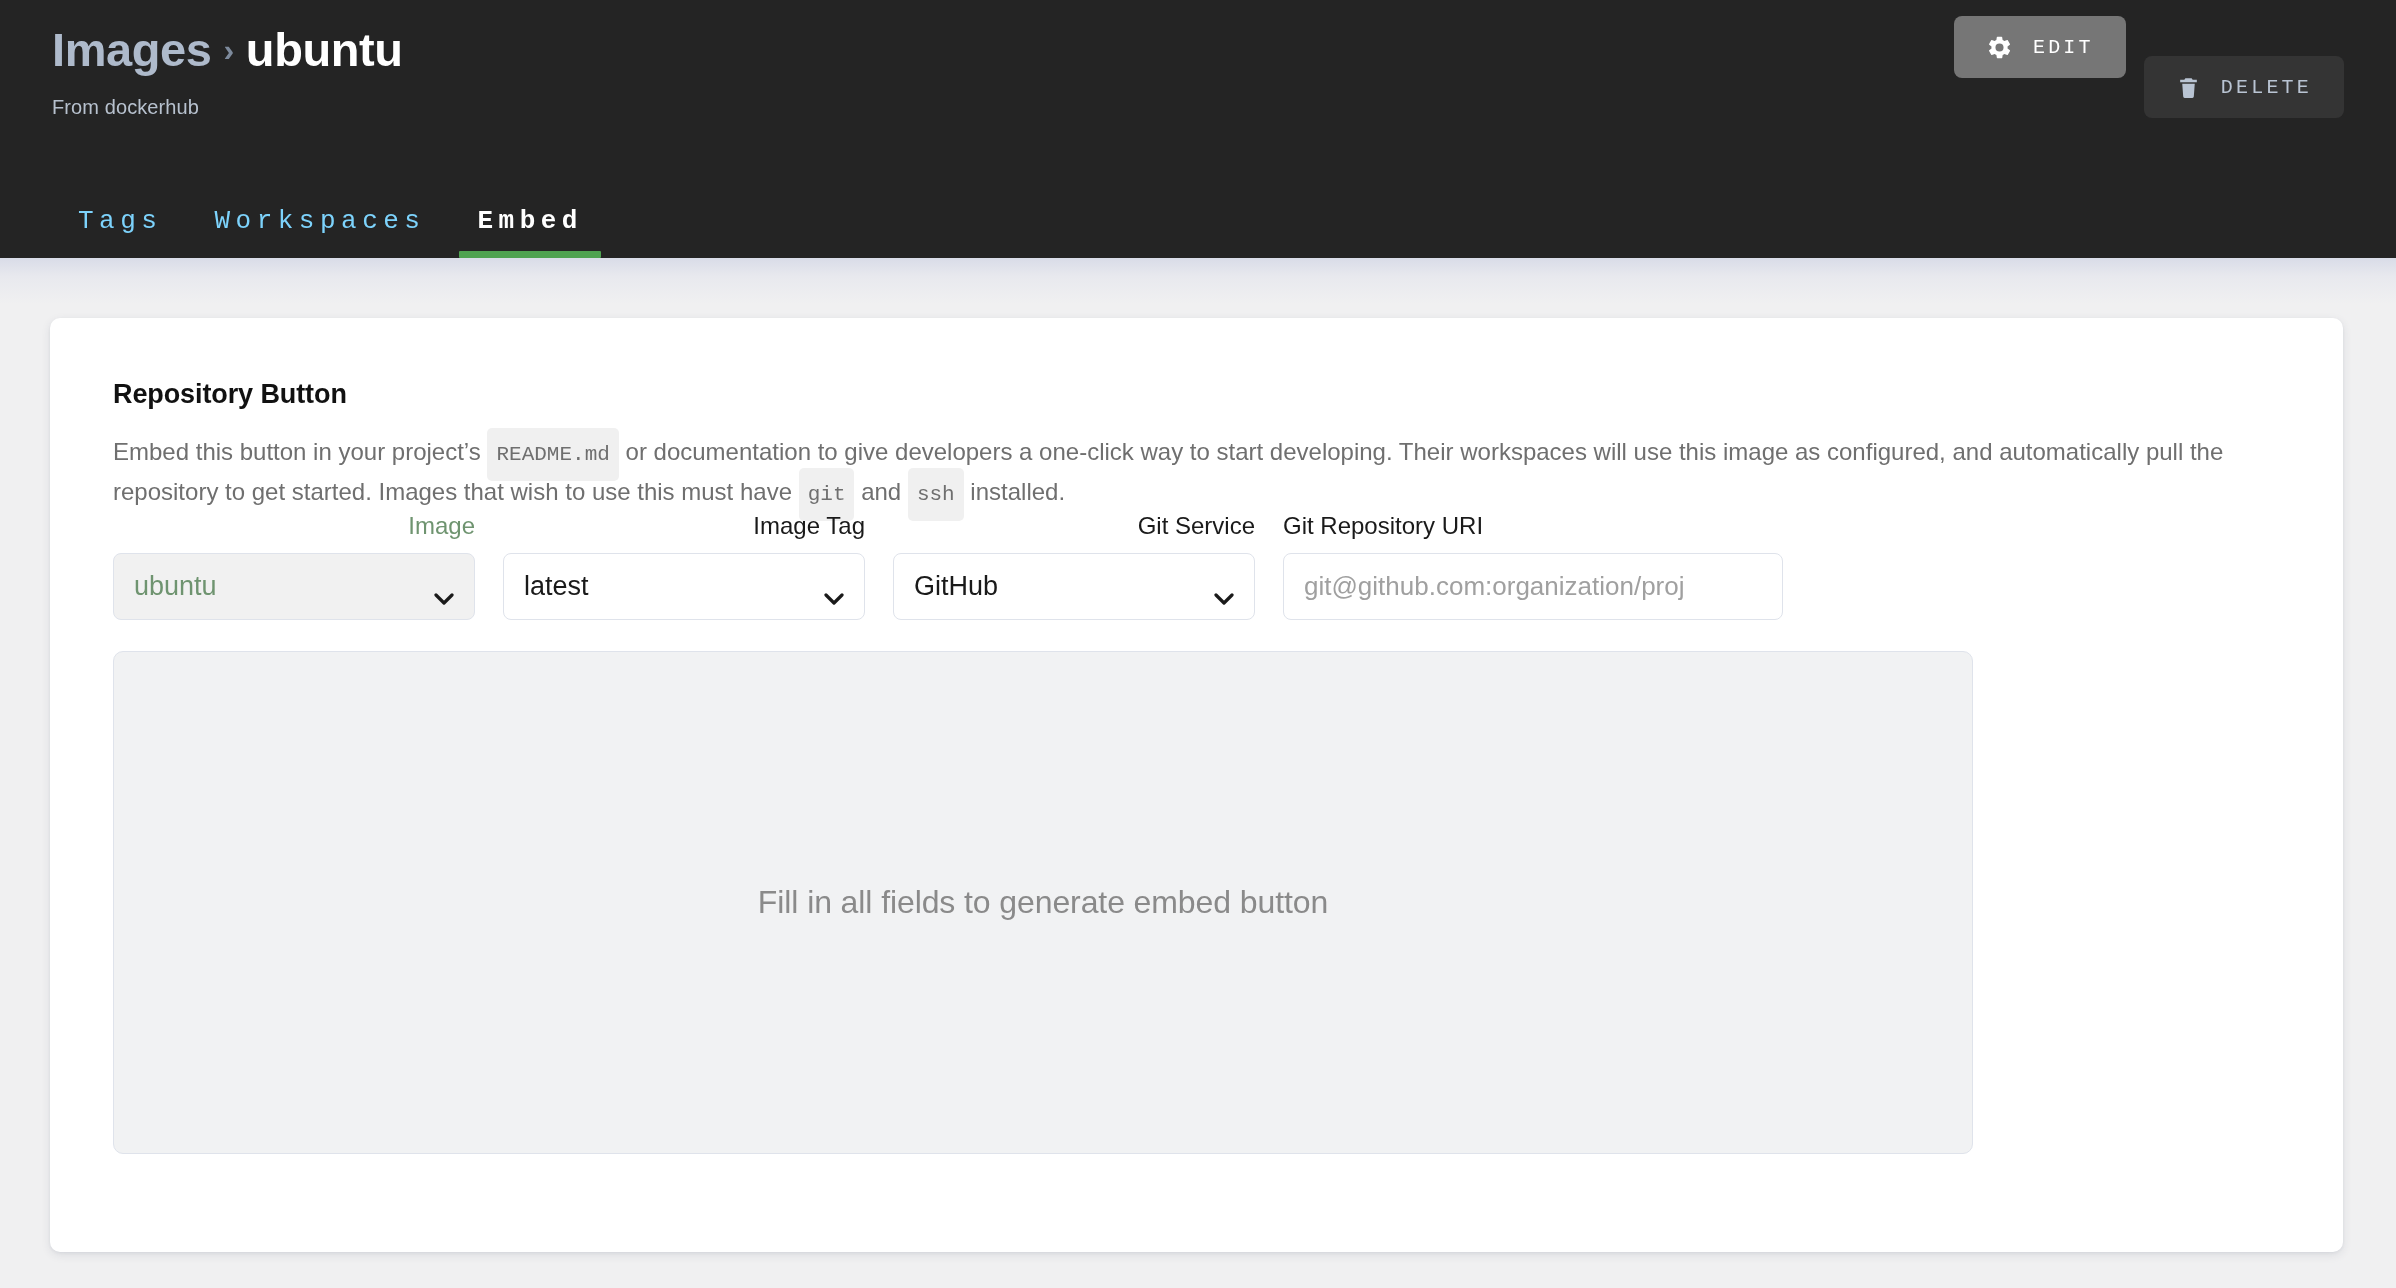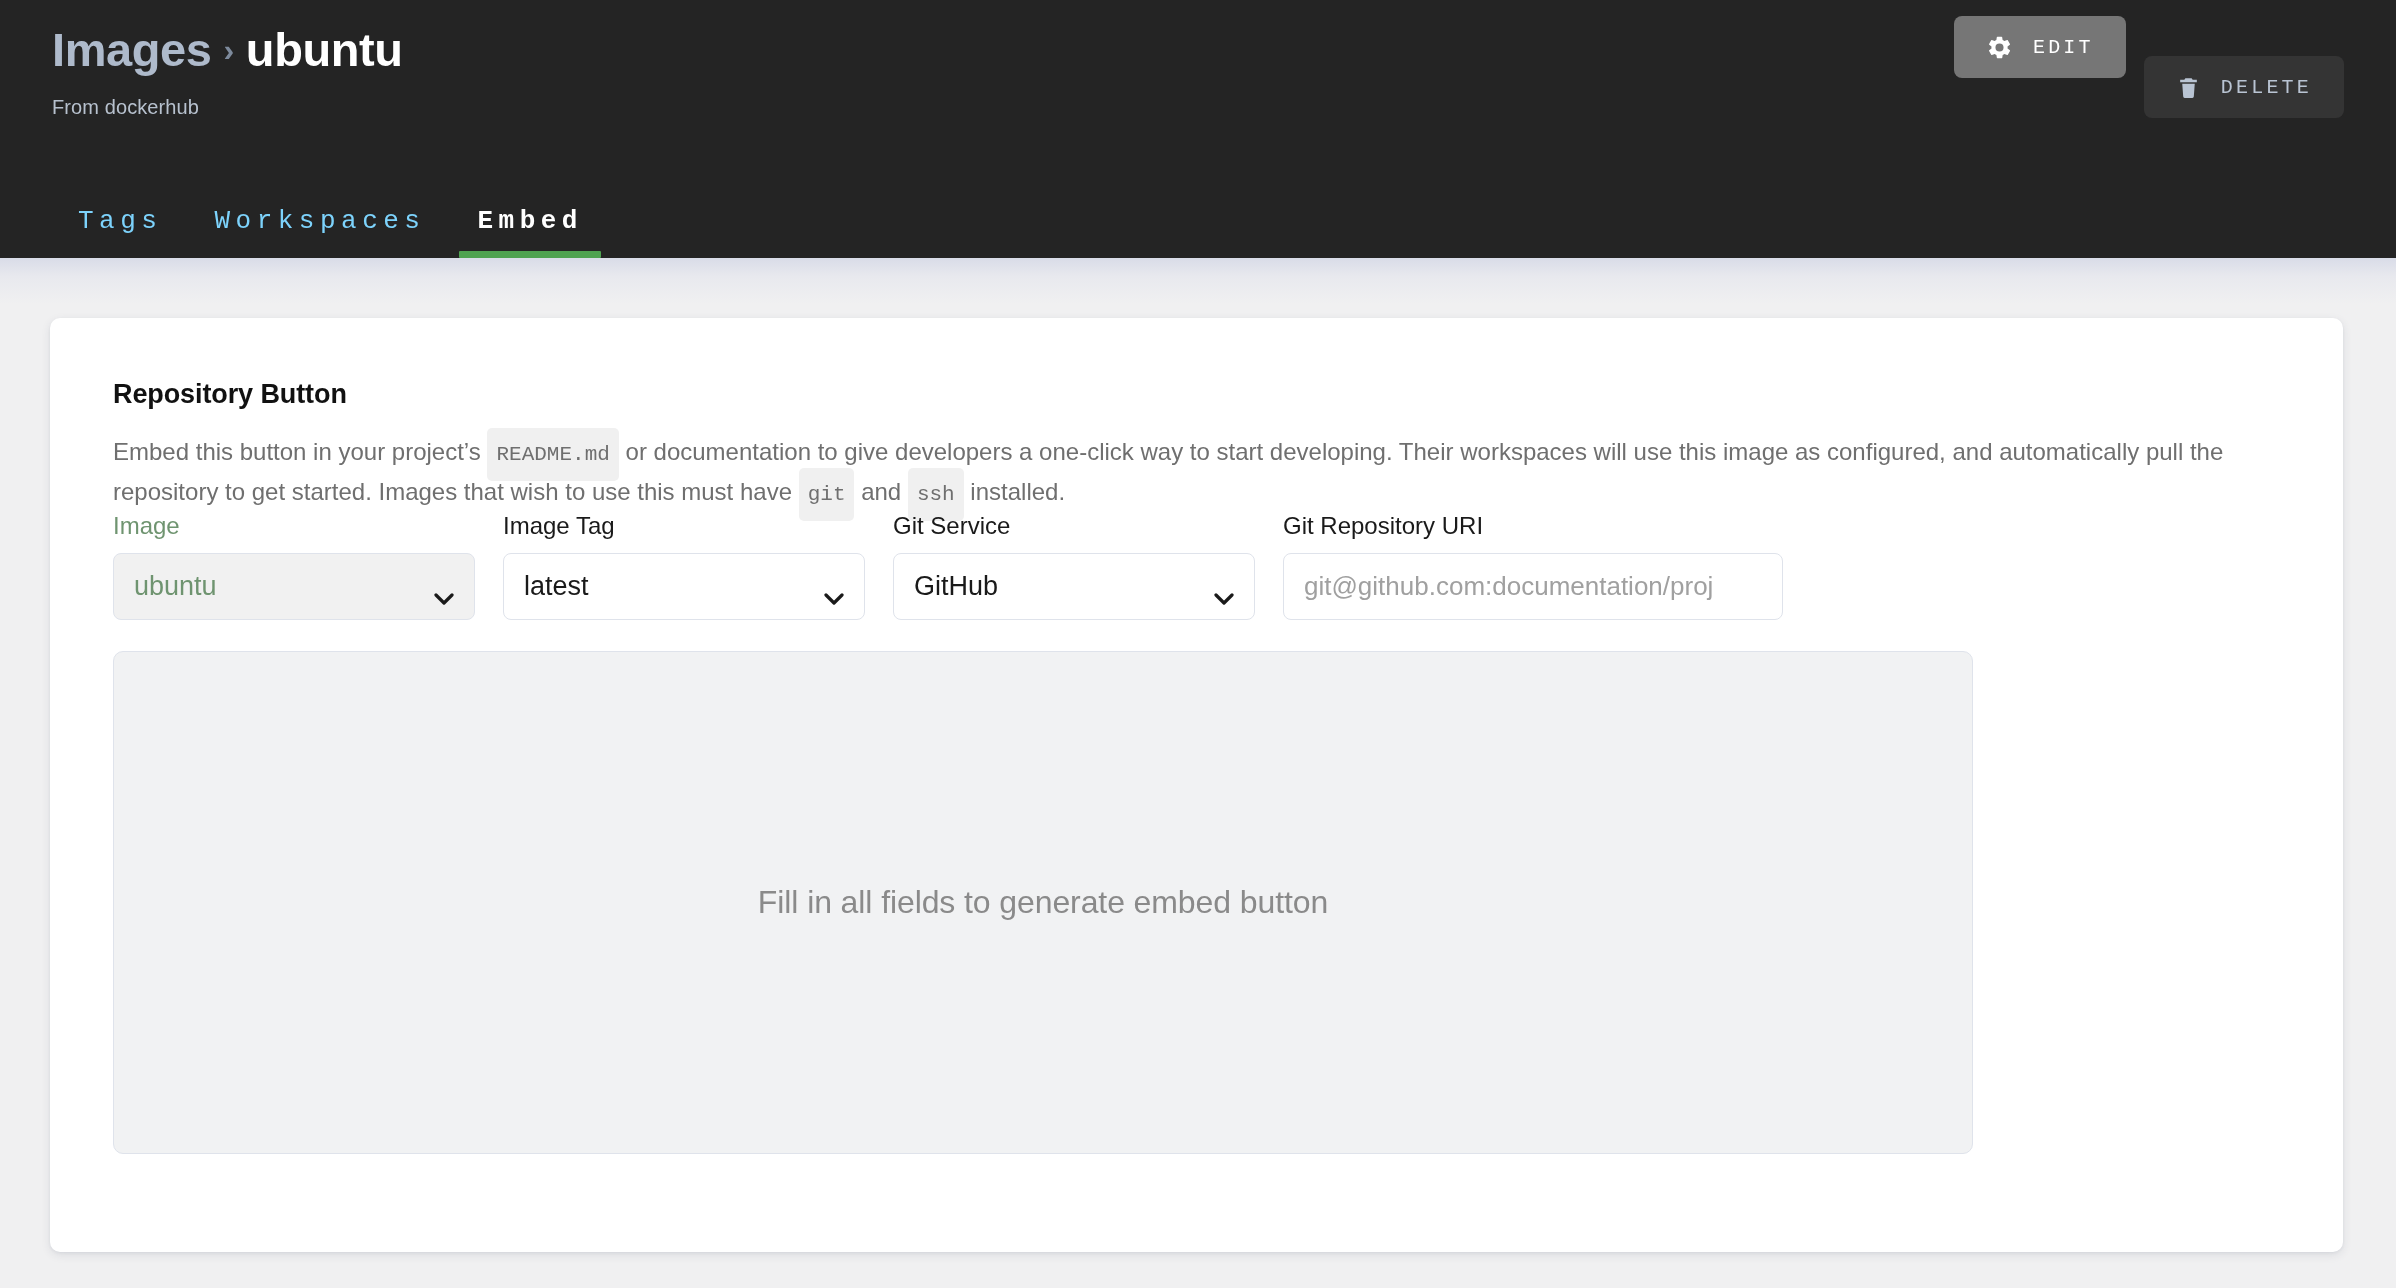--- a/index.html
+++ b/index.html
@@ -186,21 +186,21 @@
     left: 63px;
     top: 196px;
     display: flex;
     align-items: flex-end;
   }
   .field {
     display: flex;
     flex-direction: column;
     margin-right: 28px;
   }
-  .field.w-sel { width: 362px; }
+  .field.w-sel { width: 362px; text-align: right; }
   .field.w-uri { width: 500px; }
 
   .field-label {
     font-size: 24px;
     color: #1a1a1a;
     margin-bottom: 15px;
     line-height: 1;
   }
   .field-label.muted-green {
     color: #6f9470;
@@ -361,21 +361,21 @@
             <svg width="20" height="12" viewBox="0 0 20 12" fill="none">
               <path d="M2 2l8 8 8-8" stroke="#1a1a1a" stroke-width="3.2" stroke-linecap="round" stroke-linejoin="round"></path>
             </svg>
           </span>
         </div>
       </div>
 
       <div class="field w-uri">
         <label class="field-label">Git Repository URI</label>
         <div class="control input-like">
-          <span class="placeholder">git@github.com:documentation/proj</span>
+          <span class="placeholder">git@github.com:organization/proj</span>
         </div>
       </div>
 
     </div>
 
     <div class="preview">
       <span class="preview-text">Fill in all fields to generate embed button</span>
     </div>
 
   </div>

